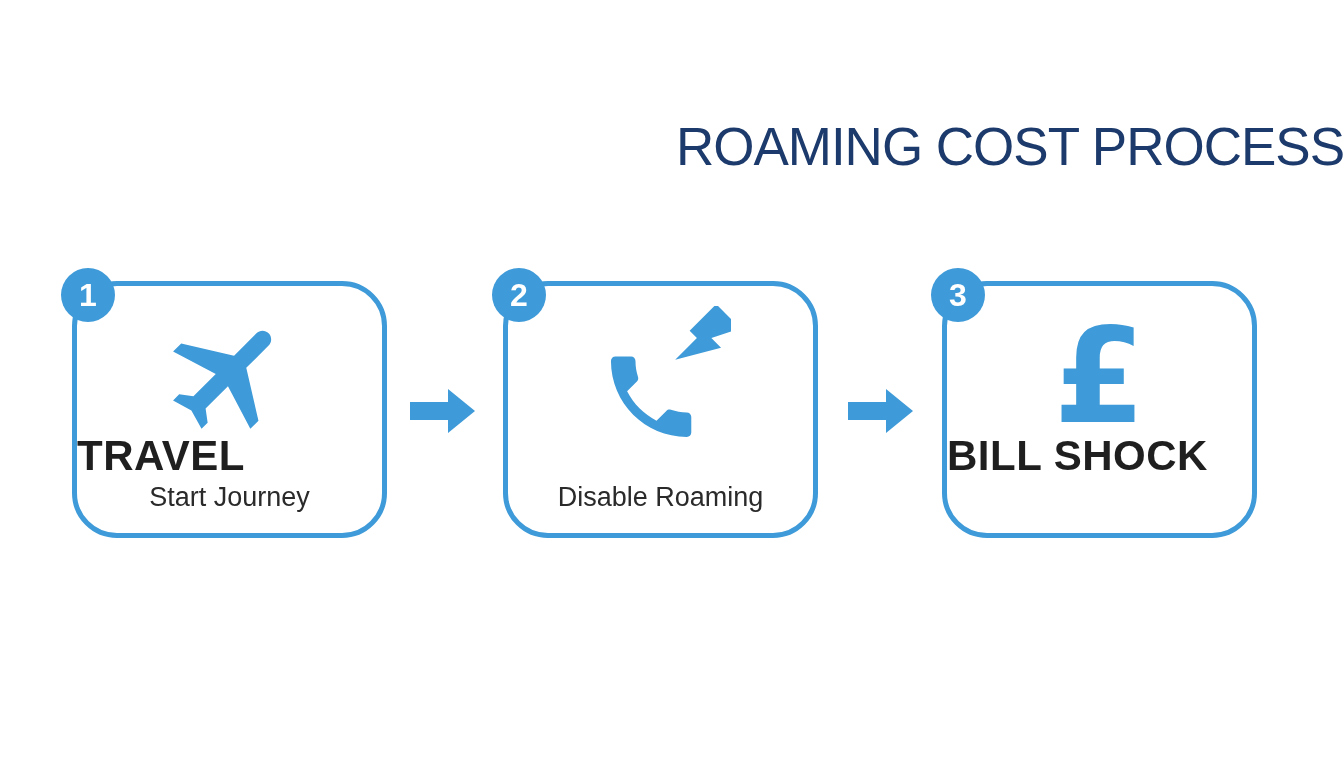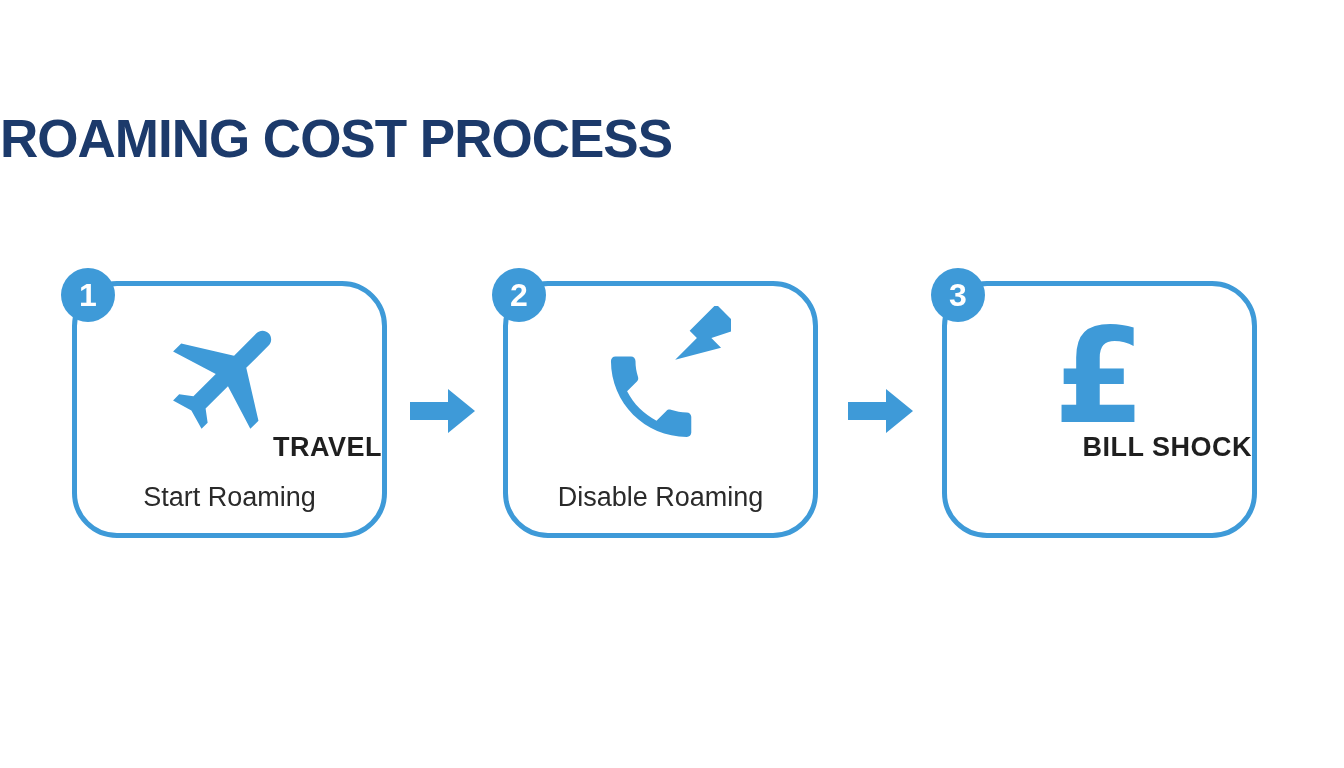--- a/index.html
+++ b/index.html
@@ -10,26 +10,26 @@
   }
   .canvas {
     position: relative;
     width: 1344px;
     height: 768px;
     background: #ffffff;
     overflow: hidden;
   }
   .main-title {
     position: absolute;
-    top: 108px;
+    top: 116px;
     left: 0;
     width: 100%;
-    text-align: left;
+    text-align: right;
     font-size: 53px;
-    font-weight: bold;
+    font-weight: normal;
     letter-spacing: -1px;
     color: var(--navy, #1c3a6b);
   }
   .step-card {
     position: absolute;
     top: 281px;
     width: 315px;
     height: 257px;
     box-sizing: border-box;
     background: #ffffff;
@@ -70,22 +70,22 @@
     font-size: 132px;
     font-weight: bold;
     line-height: 1;
     color: var(--accent, #3e9ad8);
   }
   .step-title {
     position: absolute;
     top: 146px;
     left: 0;
     width: 100%;
-    text-align: right;
-    font-size: 27px;
+    text-align: left;
+    font-size: 42px;
     font-weight: bold;
     letter-spacing: 0.5px;
     color: var(--heading, #1f1f1f);
   }
   .step-subtitle {
     position: absolute;
     top: 196px;
     left: 0;
     width: 100%;
     text-align: center;
@@ -111,21 +111,21 @@
   <div class="main-title">ROAMING COST PROCESS</div>
 
   <div class="step-card pos-1">
     <div class="step-badge">1</div>
     <div class="icon-wrap">
       <svg width="138" height="138" viewBox="0 0 24 24" aria-hidden="true">
         <path fill="currentColor" transform="rotate(45 12 12)" d="M21 16v-2l-8-5V3.5C13 2.67 12.33 2 11.5 2S10 2.67 10 3.5V9l-8 5v2l8-2.5V19l-2 1.5V22l3.5-1 3.5 1v-1.5L13 19v-5.5l8 2.5z"></path>
       </svg>
     </div>
     <div class="step-title">TRAVEL</div>
-    <div class="step-subtitle">Start Roaming</div>
+    <div class="step-subtitle">Start Journey</div>
   </div>
 
   <div class="flow-arrow pos-1">
     <svg width="66" height="46" viewBox="0 0 66 46" aria-hidden="true">
       <polygon fill="currentColor" points="0,14 38,14 38,1 65,23 38,45 38,32 0,32"></polygon>
     </svg>
   </div>
 
   <div class="step-card pos-2">
     <div class="step-badge">2</div>

